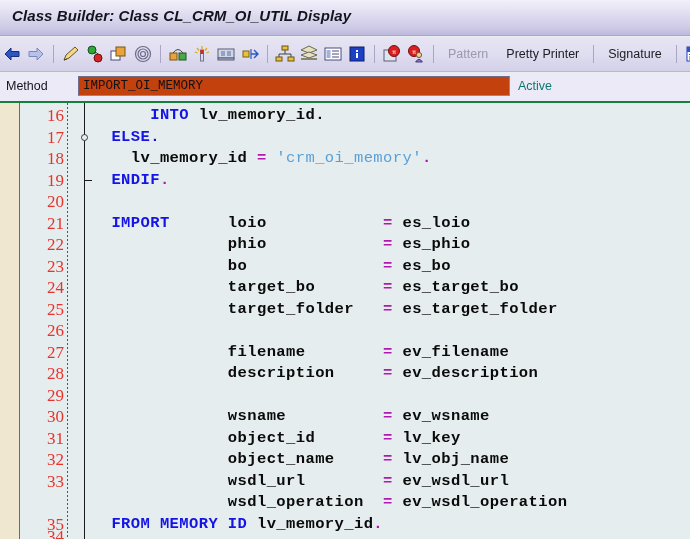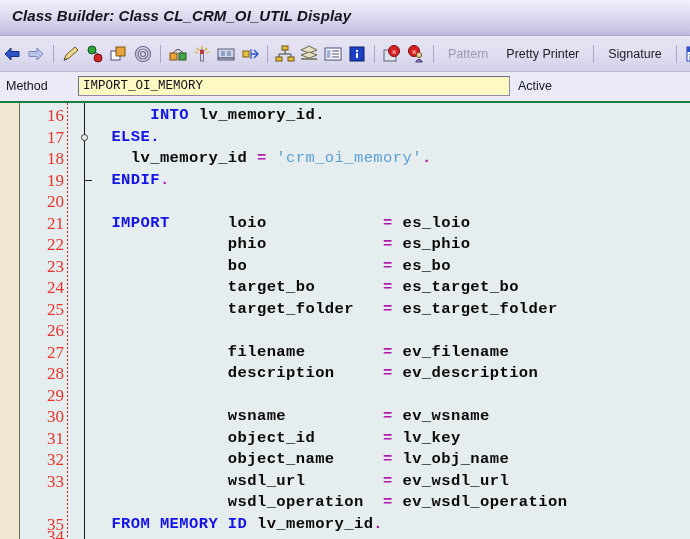--- a/index.html
+++ b/index.html
@@ -74,36 +74,36 @@
     background: #eceaf6;
     box-sizing: border-box;
   }
   .methodbar .mlabel {
     position: absolute; left: 6px; top: 6px;
     font-size: 12.5px; color: #14141c;
   }
   .methodbar .minput {
     position: absolute; left: 78px; top: 3px;
     width: 432px; height: 20px;
-    background: #fef9c3;
+    background: #c2410c;
     border: 1px solid #8c8aa8;
     border-top-color: #6f6d89;
     border-left-color: #6f6d89;
     box-sizing: border-box;
     font-family: "Liberation Mono", monospace;
     font-size: 12.5px;
     color: #111118;
     line-height: 18px;
     padding-left: 4px;
     white-space: nowrap;
     overflow: hidden;
   }
   .methodbar .mstatus {
     position: absolute; left: 518px; top: 6px;
-    font-size: 12.5px; color: #0f172a;
+    font-size: 12.5px; color: #0f766e;
   }
 
   
   .editor {
     position: absolute; left: 0; top: 101px;
     width: 690px; height: 438px;
     background: #e6edee;
     border-top: 2px solid #15803d;
     box-sizing: border-box;
     overflow: hidden;

